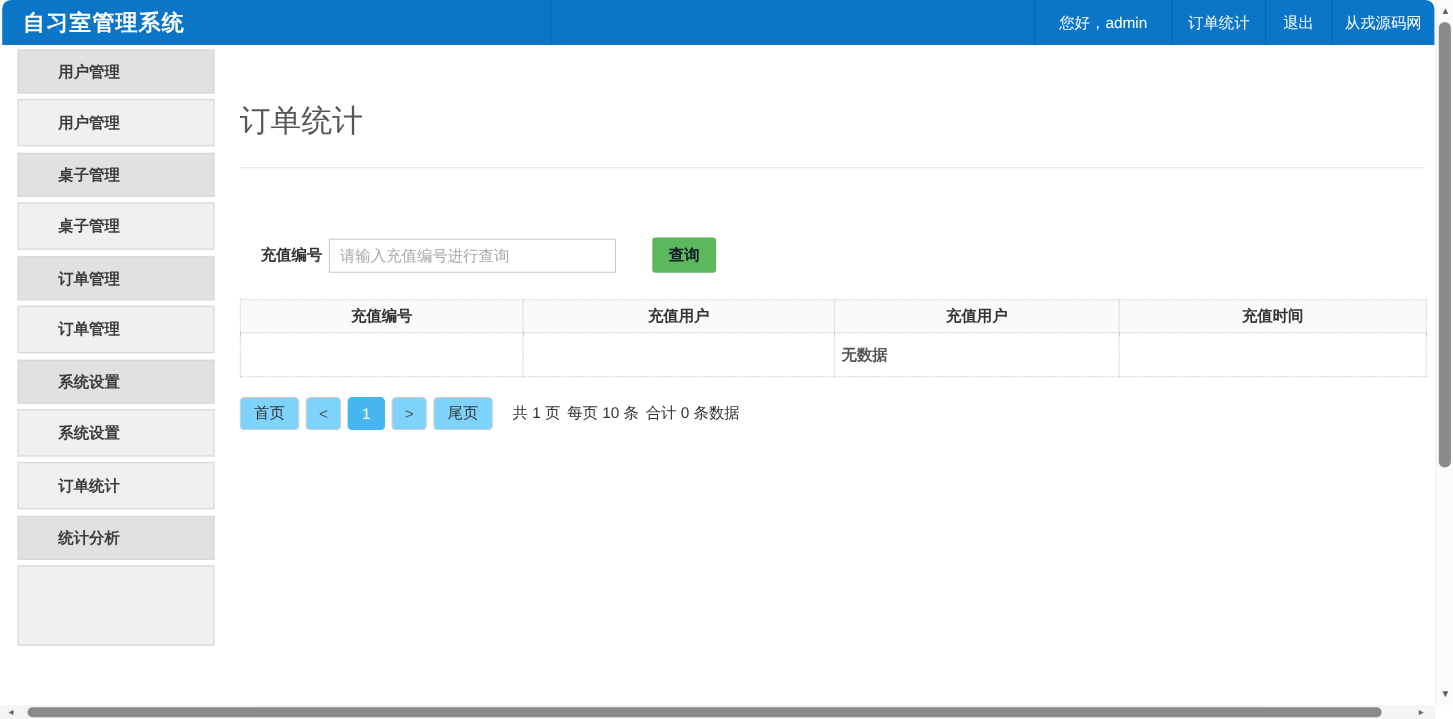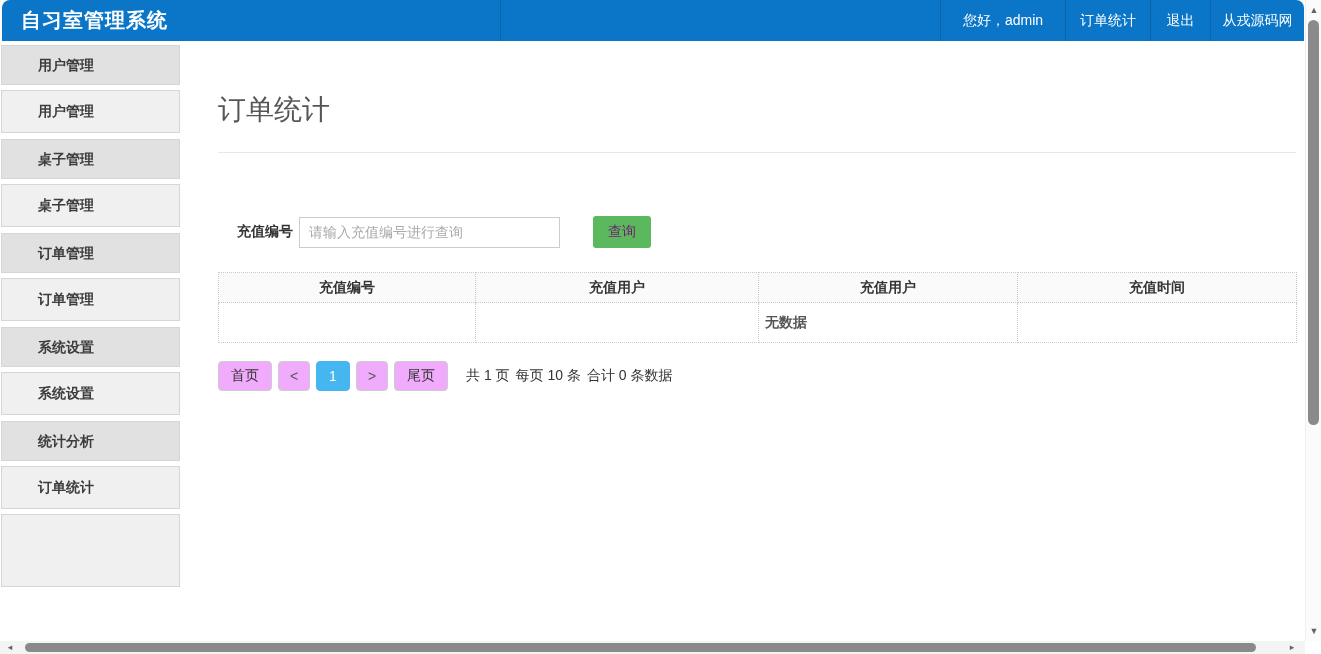--- a/index.html
+++ b/index.html
@@ -10,21 +10,21 @@
   .topbar { position:absolute; left:2px; top:0; width:1302px; height:41px;
             background:#0b76c8; border-radius:8px 8px 0 0; display:flex; align-items:center; }
   .topbar-title { color:#fff; font-size:20px; font-weight:bold; padding-left:19px; letter-spacing:1px; }
   .topbar-sep { position:absolute; left:498px; top:0; width:1px; height:41px; background:#0d65a8; }
   .topbar-nav { position:absolute; right:0; top:0; height:41px; display:flex;padding-left:16px; }
   .topbar-nav .nav-cell { height:41px; line-height:41px; text-align:center; color:#fff;
                           font-size:14px; border-left:1px solid #0d65a8; }
   .w-greet { width:125px; } .w-pwd { width:85px; } .w-exit { width:60px; } .w-src { width:94px; }
 
   
-  .sidebar { position:absolute; left:1px; top:41px; width:180px; }
+  .sidebar { position:absolute; left:16px; top:41px; width:180px; }
   .side-panel { border:1px solid #d6d6d6; width:179px; }
   .side-header { background:#e1e1e1; height:40px; line-height:38px; }
   .side-group  { background:#f0f0f0; }
   .side-label { display:block; padding-left:36px; font-size:14px; font-weight:bold; color:#3c3c3c; }
   .side-item { height:41px; line-height:41px; cursor:pointer; }
   .mt4 { margin-top:4px; } .mt5 { margin-top:5px; } .mt6 { margin-top:6px; }
   .side-header .side-label { line-height:38px; }
   .side-empty { height:73px; background:#f0f0f0; }
 
   
@@ -32,33 +32,33 @@
              padding:0 9px 0 37px; overflow:hidden; }
   .page-title { margin-top:50px; font-size:28px; font-weight:normal; color:#565656; }
   .title-rule { margin-top:23px; border:none; border-top:1px solid #e7e7e7; height:0; }
 
   .search-row { margin-top:63px; display:flex; align-items:center; height:32px; }
   .search-label { margin-left:19px; font-size:14px; font-weight:bold; color:#333; }
   .search-input { margin-left:6px; width:261px; height:31px; border:1px solid #ccc;
                   padding:0 9px; font-size:14px; color:#333; outline:none;
                   font-family:"Liberation Sans","DejaVu Sans",sans-serif; }
   .search-input::placeholder { color:#a9a9a9; }
-  .search-btn { margin-left:33px; width:58px; height:32px; background:#5cb85c; color:#701a75;
-                border:none; border-radius:3px; font-size:14px; font-weight:normal; cursor:pointer;
+  .search-btn { margin-left:33px; width:58px; height:32px; background:#5cb85c; color:#0f172a;
+                border:none; border-radius:3px; font-size:14px; font-weight:bold; cursor:pointer;
                 font-family:"Liberation Sans","DejaVu Sans",sans-serif;text-align:center; }
 
   table.data { margin-top:24px; width:1078px; border-collapse:collapse; table-layout:fixed; }
   table.data th { height:30px; background:#fafafa; border:1px dotted #c8c8c8;
                   font-size:14px; font-weight:bold; color:#333; text-align:center; }
   table.data td { height:40px; border:1px dotted #c8c8c8; font-size:14px; color:#555; }
   td.empty-cell { text-align:left; padding-left:6px;font-weight:bold; }
 
   .pagination { margin-top:18px; display:flex; align-items:center; }
   .pg-btn { height:30px; min-width:31px; display:inline-flex; align-items:center; justify-content:center;
-            border:1px solid #ccc; border-radius:4px; background:#f0abfc; color:#333;
+            border:1px solid #ccc; border-radius:4px; background:#7dd3fc; color:#333;
             font-size:14px; margin-right:6px; cursor:pointer; padding:0 12px;
             font-family:"Liberation Sans","DejaVu Sans",sans-serif; }
   .pg-sym { padding:0; width:32px; color:#555; }
   .pg-num { padding:0; width:34px; }
   .pg-active { background:#45b6f0; border-color:#45b6f0; color:#fff; }
   .pg-info { font-size:14px; color:#333; margin-left:12px; }
   .pg-info2 { margin-left:6px; }
 
   
   .vscroll { position:absolute; left:1305px; top:0; width:16px; height:641px;
@@ -118,27 +118,27 @@
 
   <div class="side-panel side-header mt6">
     <span class="side-label">系统设置</span>
   </div>
   <div class="side-panel side-group mt5">
     <div class="side-item">
       <span class="side-label">系统设置</span>
     </div>
   </div>
 
-  <div class="side-panel side-header mt6">
-    <span class="side-label">统计分析</span>
-  </div>
   <div class="side-panel side-group mt5">
     <div class="side-item">
       <span class="side-label">订单统计</span>
     </div>
+  </div>
+  <div class="side-panel side-header mt6">
+    <span class="side-label">统计分析</span>
   </div>
 
   <div class="side-panel side-empty mt5"></div>
 </div>
 
 <div class="content">
   <h1 class="page-title">订单统计</h1>
   <hr class="title-rule">
 
   <div class="search-row">

